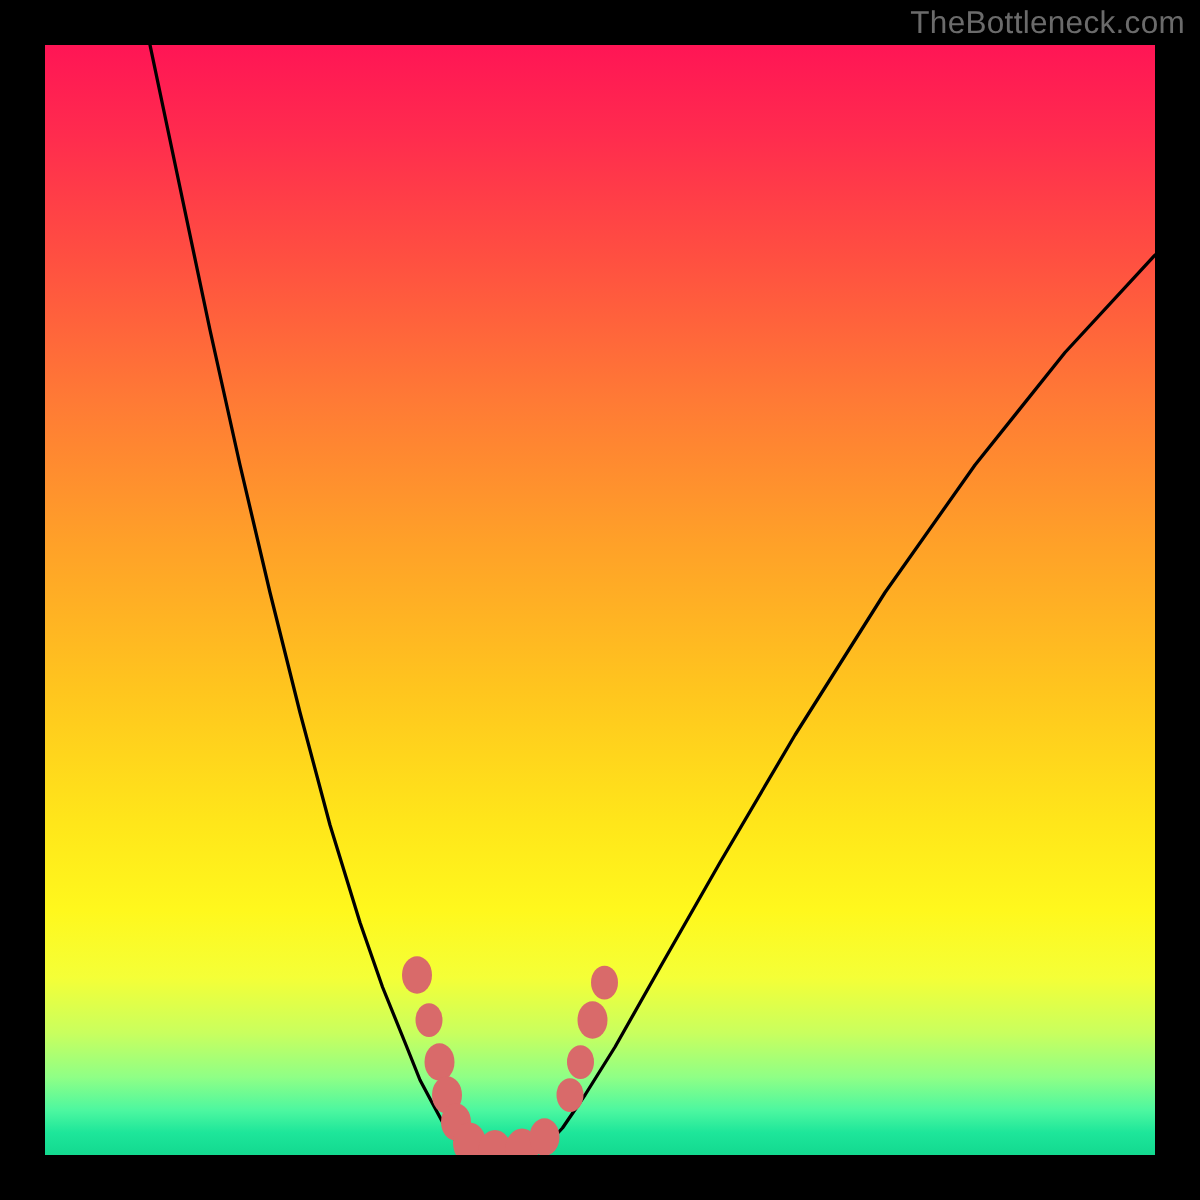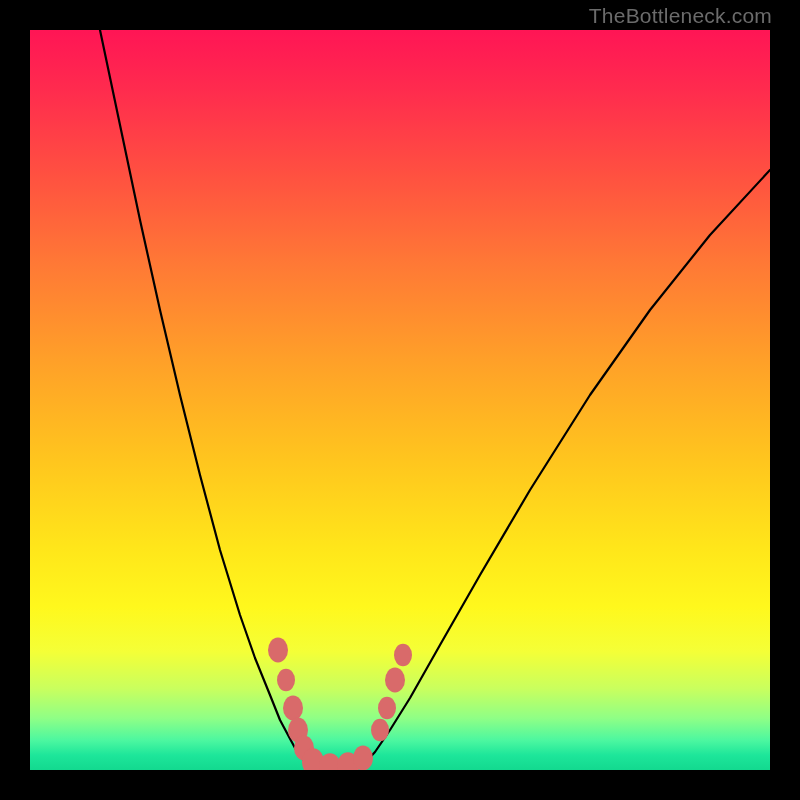--- a/index.html
+++ b/index.html
@@ -43,21 +43,21 @@
       #c9ff5e 89%,
       #8fff86 93%,
       #4cf7a0 96%,
       #1de69a 98%,
       #13d98f 100%
     );
   }
   .watermark {
     position: absolute;
     top: 4px;
-    right: 28px;
+    right: 10px;
     color: #6b6b6b;
     font-size: 21px;
     font-weight: 500;
     letter-spacing: 0.2px;
     user-select: none;
   }
   svg.curves {
     position: absolute;
     left: 0; top: 0;
     width: 740px;

